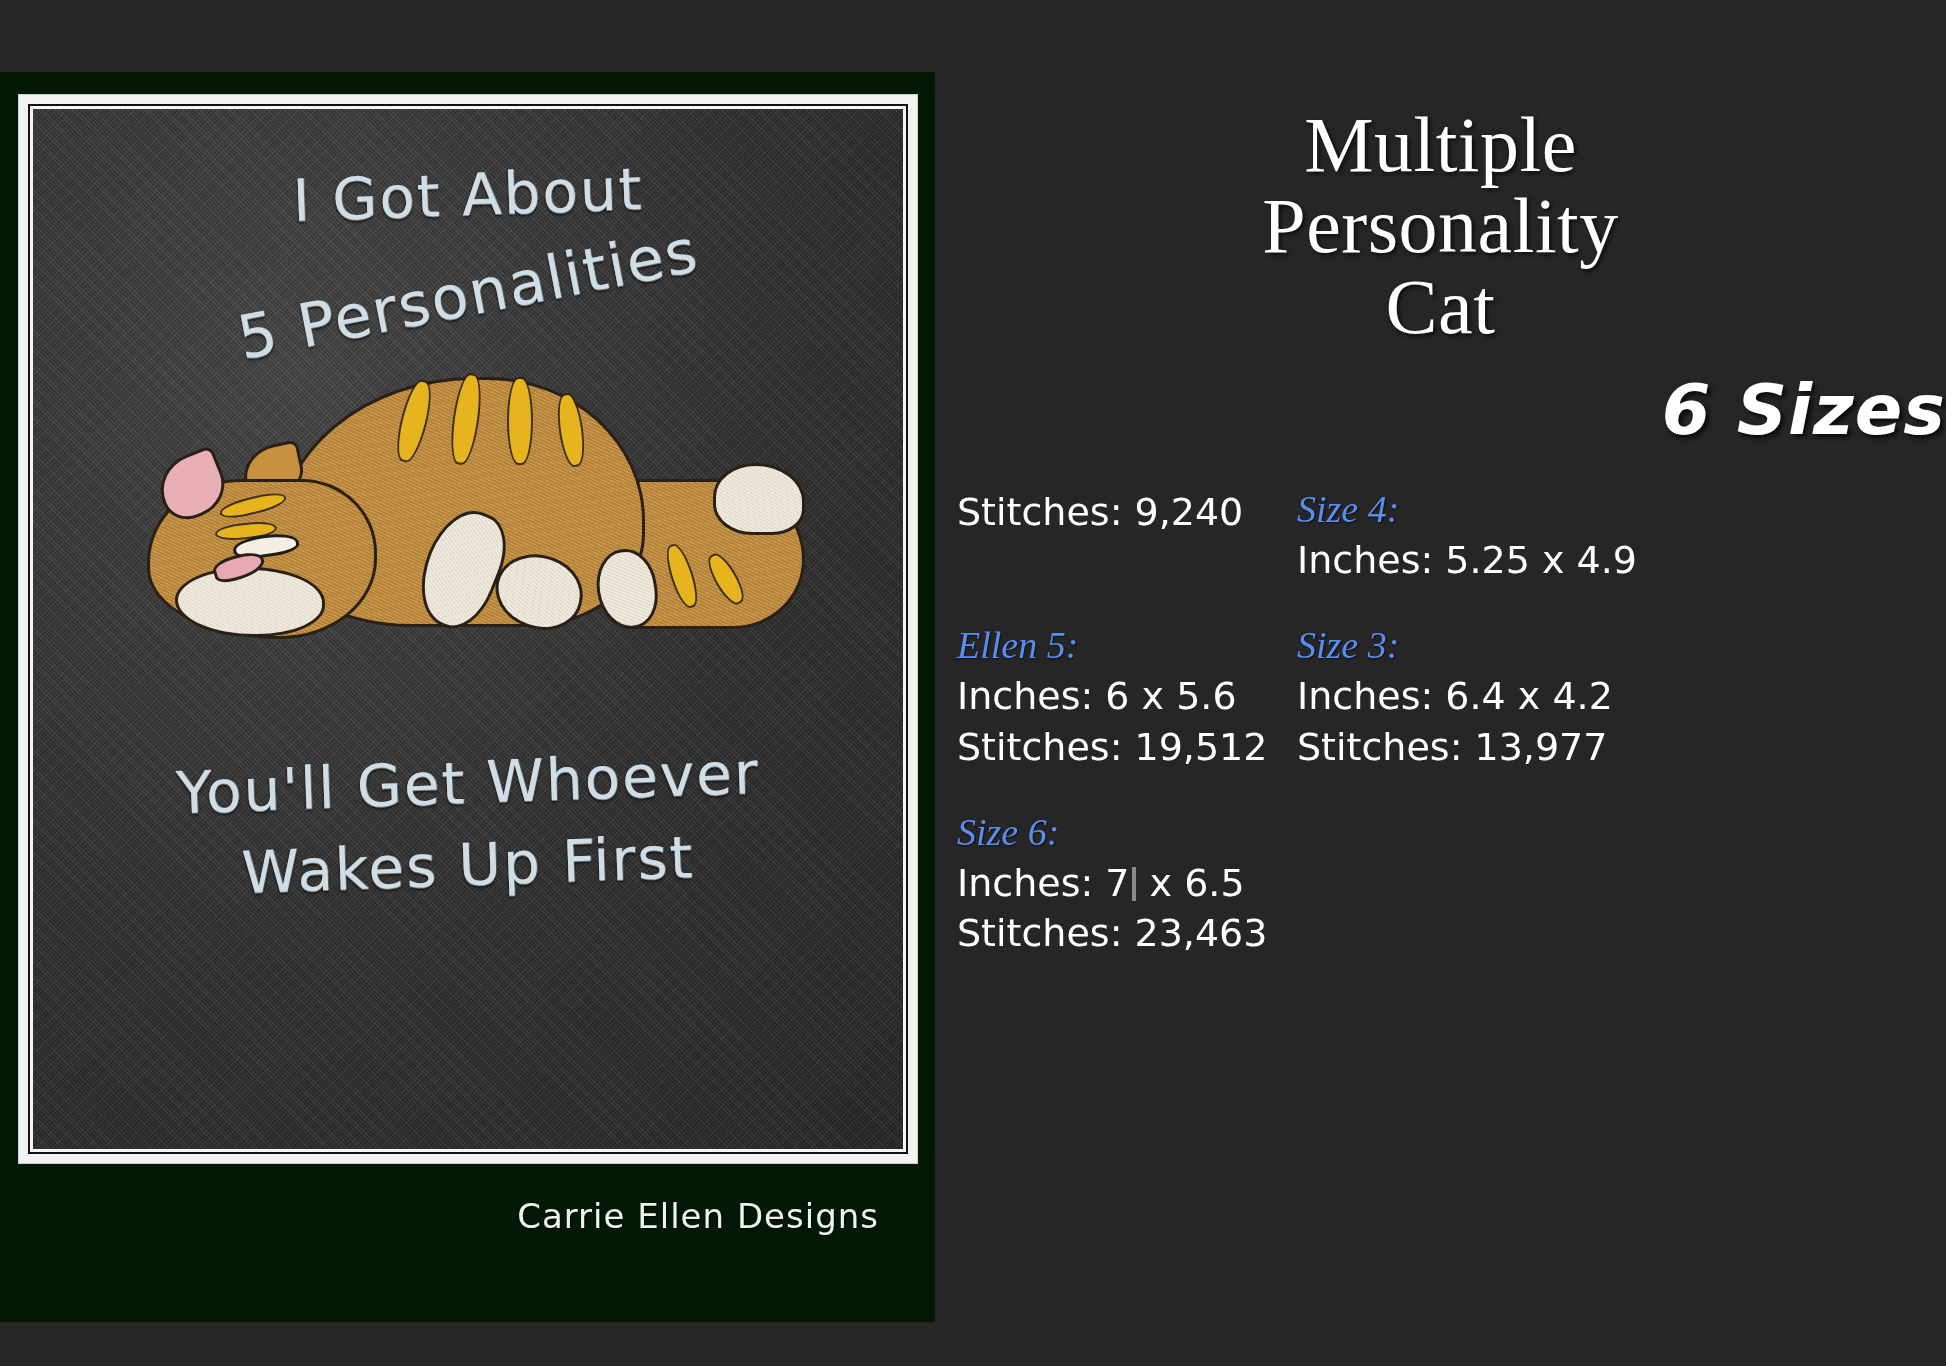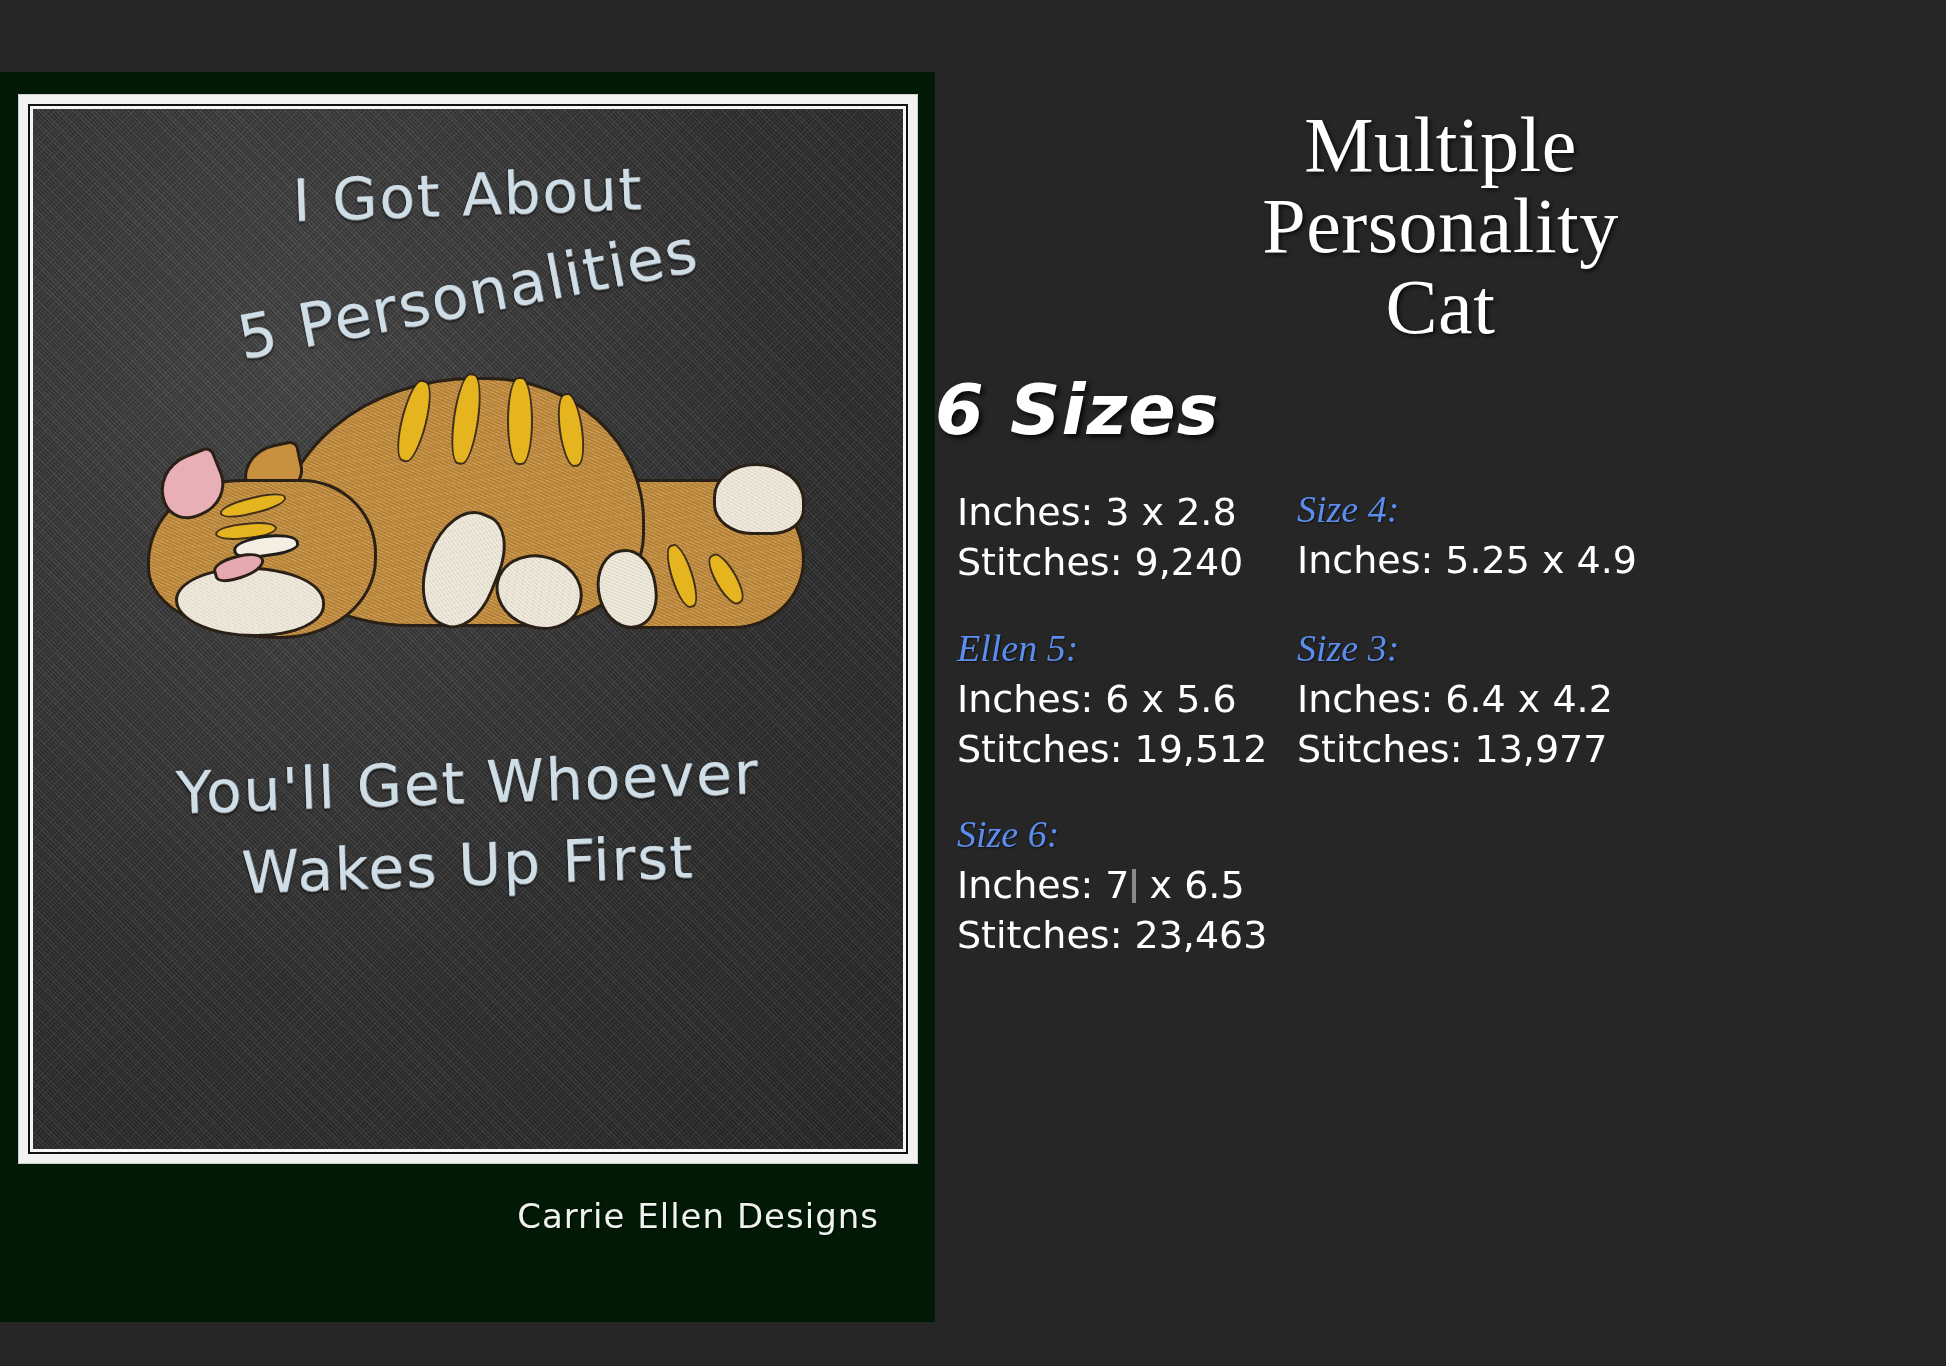--- a/index.html
+++ b/index.html
@@ -148,21 +148,21 @@
     background:#262626; color:#fff;
   }
   #title{
     text-align:center; padding:104px 56px 0 56px;
     font-family:"Liberation Serif", serif;
     font-size:78px; line-height:1.04; font-weight:400;
     letter-spacing:.5px;
     text-shadow:2px 2px 4px rgba(0,0,0,.75);
   }
   #subtitle{
-    text-align:left; margin-top:22px;
+    text-align:right; margin-top:22px;
     font-family:"DejaVu Sans", sans-serif;
     font-style:italic; font-weight:bold;
     font-size:70px; letter-spacing:1px;
     text-shadow:3px 3px 5px rgba(0,0,0,.8);
   }
   #size-grid{
     margin:36px 0 0 22px;
     display:grid;
     grid-template-columns:340px 340px;
     column-gap:0px;
@@ -244,21 +244,20 @@
     <div>Multiple</div>
     <div>Personality</div>
     <div>Cat</div>
   </div>
 
   <div id="subtitle">6 Sizes</div>
 
   <div id="size-grid">
 
     <div>
-      <div class="size-line">Inches: 3 x 2.8</div>
       <div class="size-line">Stitches: 9,240</div>
     </div>
 
     <div>
       <div class="size-label">Size 4:</div>
       <div class="size-line">Inches: 5.25 x 4.9</div>
     </div>
 
 
     <div>

